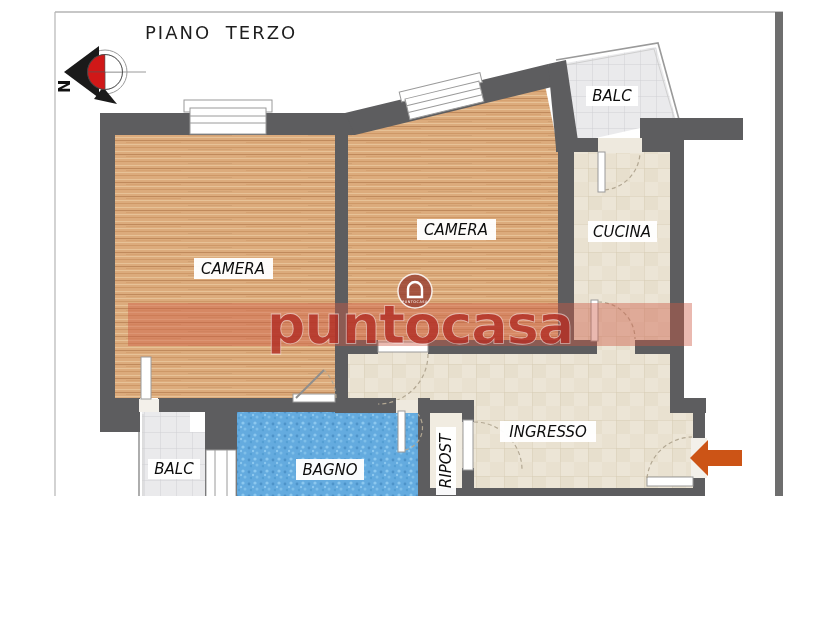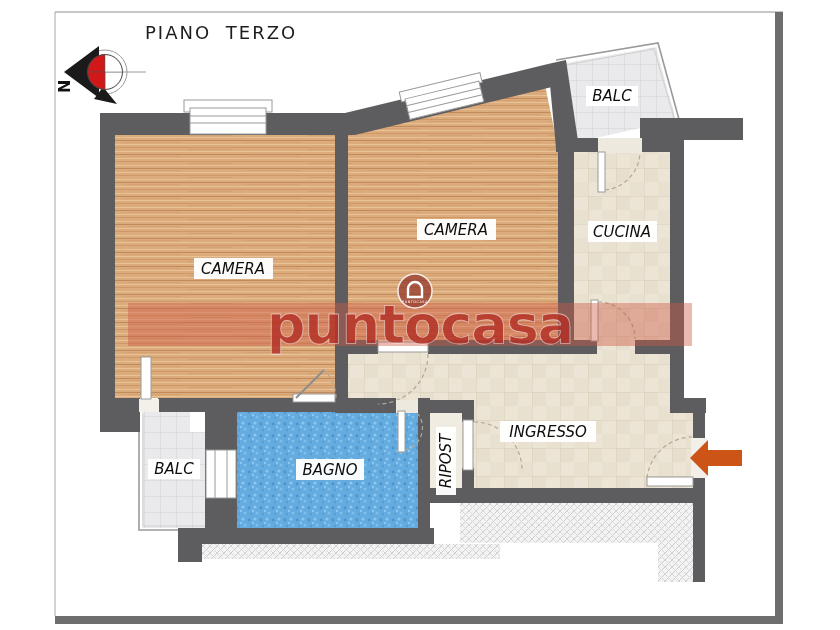--- a/index.html
+++ b/index.html
@@ -1,16 +1,16 @@
 <!DOCTYPE html>
 <html><head>
 <meta charset="utf-8">
 <style>
   html,body{margin:0;padding:0;background:#ffffff;}
-  .stage{position:relative;width:840px;height:630px;background:#ffffff;overflow:hidden;}
+  .stage{position:relative;width:840px;height:496px;background:#ffffff;overflow:hidden;}
   svg{display:block;}
   text{font-family:"DejaVu Sans","Liberation Sans",sans-serif;}
   .plan-title{font-size:18px;letter-spacing:2px;word-spacing:7px;fill:#1d1d1d;}
   .roomlabel{font-style:italic;font-size:15px;fill:#0d0d0d;}
   .labelchip{fill:#ffffff;opacity:0.96;}
   .wall{fill:#5d5d5f;}
   .doorwhite{fill:#ffffff;stroke:#9a9a9a;stroke-width:1;}
   .swing{fill:none;stroke:#b3a893;stroke-width:1.2;stroke-dasharray:4 3;}
   .leafline{stroke:#8e8e8e;stroke-width:2;fill:none;}
   .parapet-outer{fill:none;stroke:#9a9a9a;stroke-width:1.6;}

